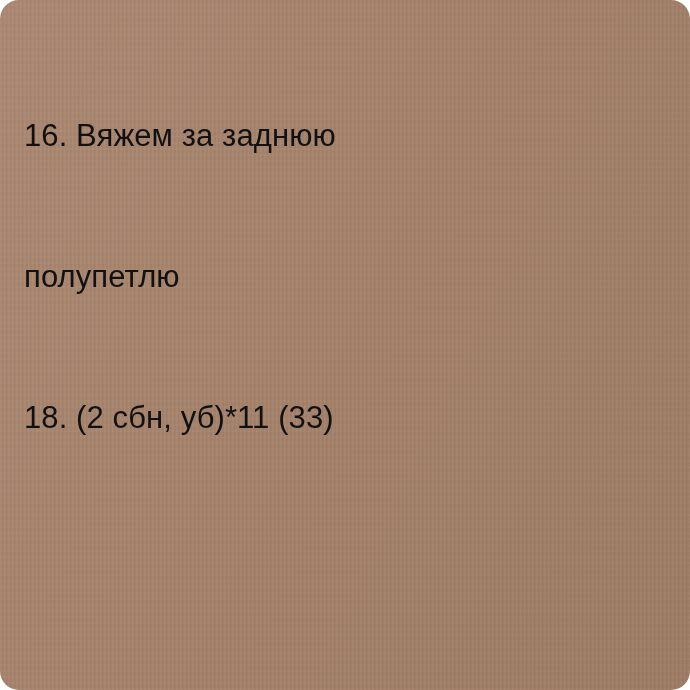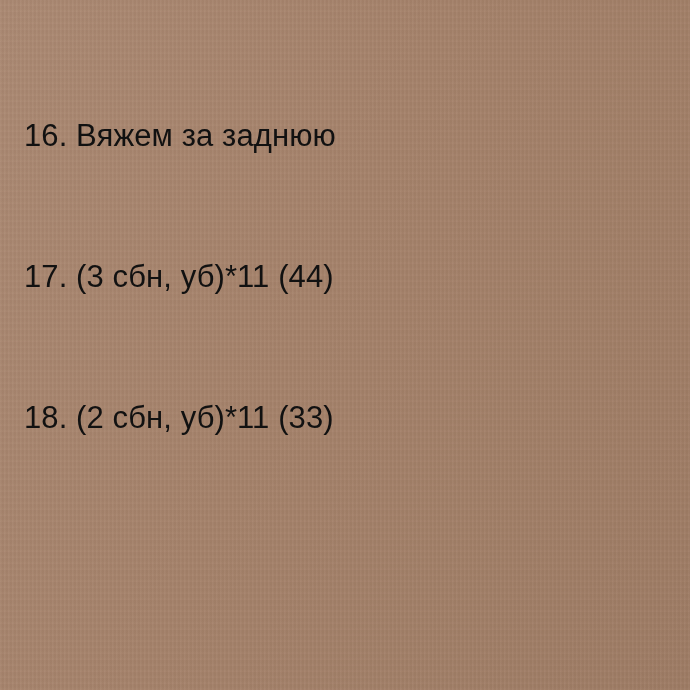--- a/index.html
+++ b/index.html
@@ -23,20 +23,21 @@
         rgba(255,255,255,0.035) 1px,
         rgba(0,0,0,0.02) 2px,
         rgba(0,0,0,0.02) 4px),
       repeating-linear-gradient(0deg,
         rgba(255,255,255,0.018) 0px,
         rgba(255,255,255,0.018) 1px,
         rgba(0,0,0,0.012) 3px,
         rgba(0,0,0,0.012) 6px),
       linear-gradient(115deg, #ab8972 0%, #a5826a 45%, #9e7b64 100%);
     box-sizing: border-box;
+    border-radius: 19px;
   }
   #text-block {
     position: absolute;
     left: 24px;
     top: 18px;
     right: 18px;
     color: #111111;
     font-size: 31px;
     line-height: 47px;
     letter-spacing: 0.1px;
@@ -47,18 +48,18 @@
     display: block;
     white-space: pre;
   }
 </style>
 </head>
 <body>
 
 <div id="page">
   <div id="text-block">
     <span class="line">16. Вяжем за заднюю</span>
-    <span class="line">17. (3 сбн, уб)*11 (44)</span>
+    <span class="line">полупетлю</span>
     <span class="line">18. (2 сбн, уб)*11 (33)</span>
     
     
   </div>
 </div>
 
 </body></html>

